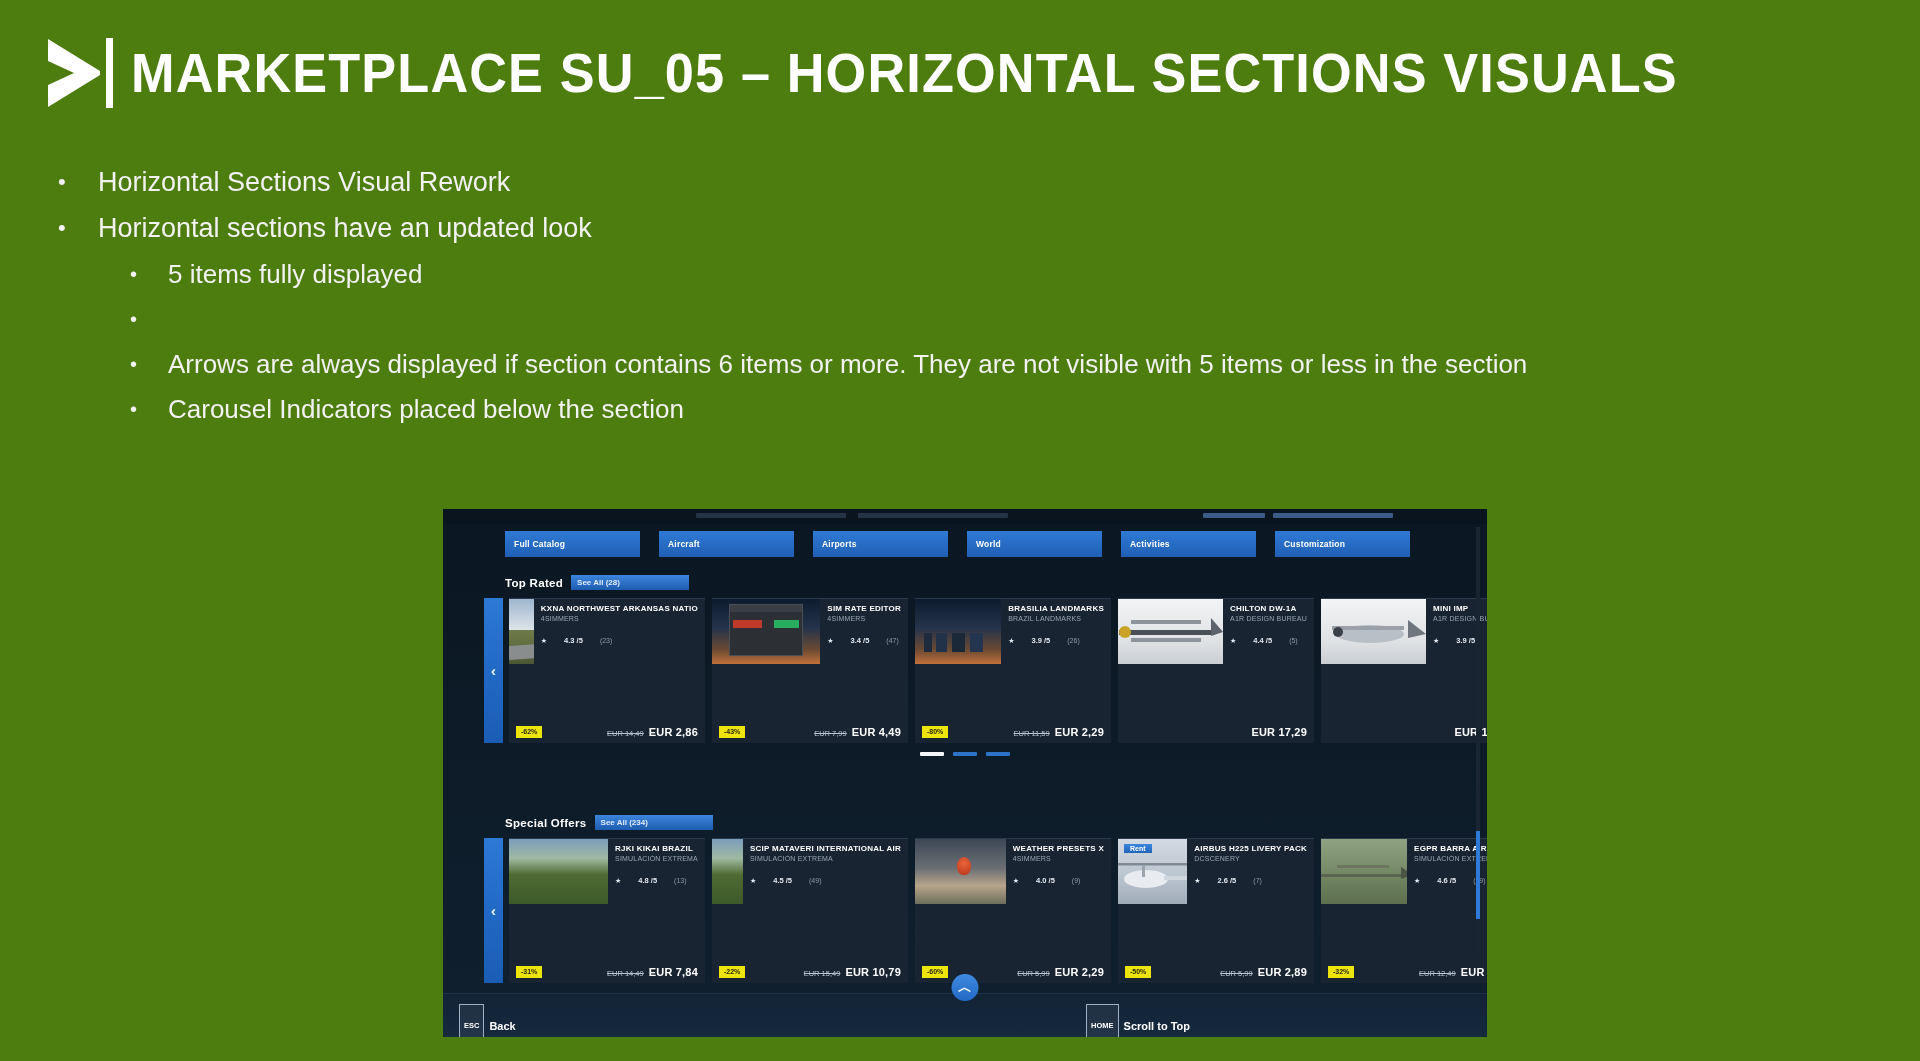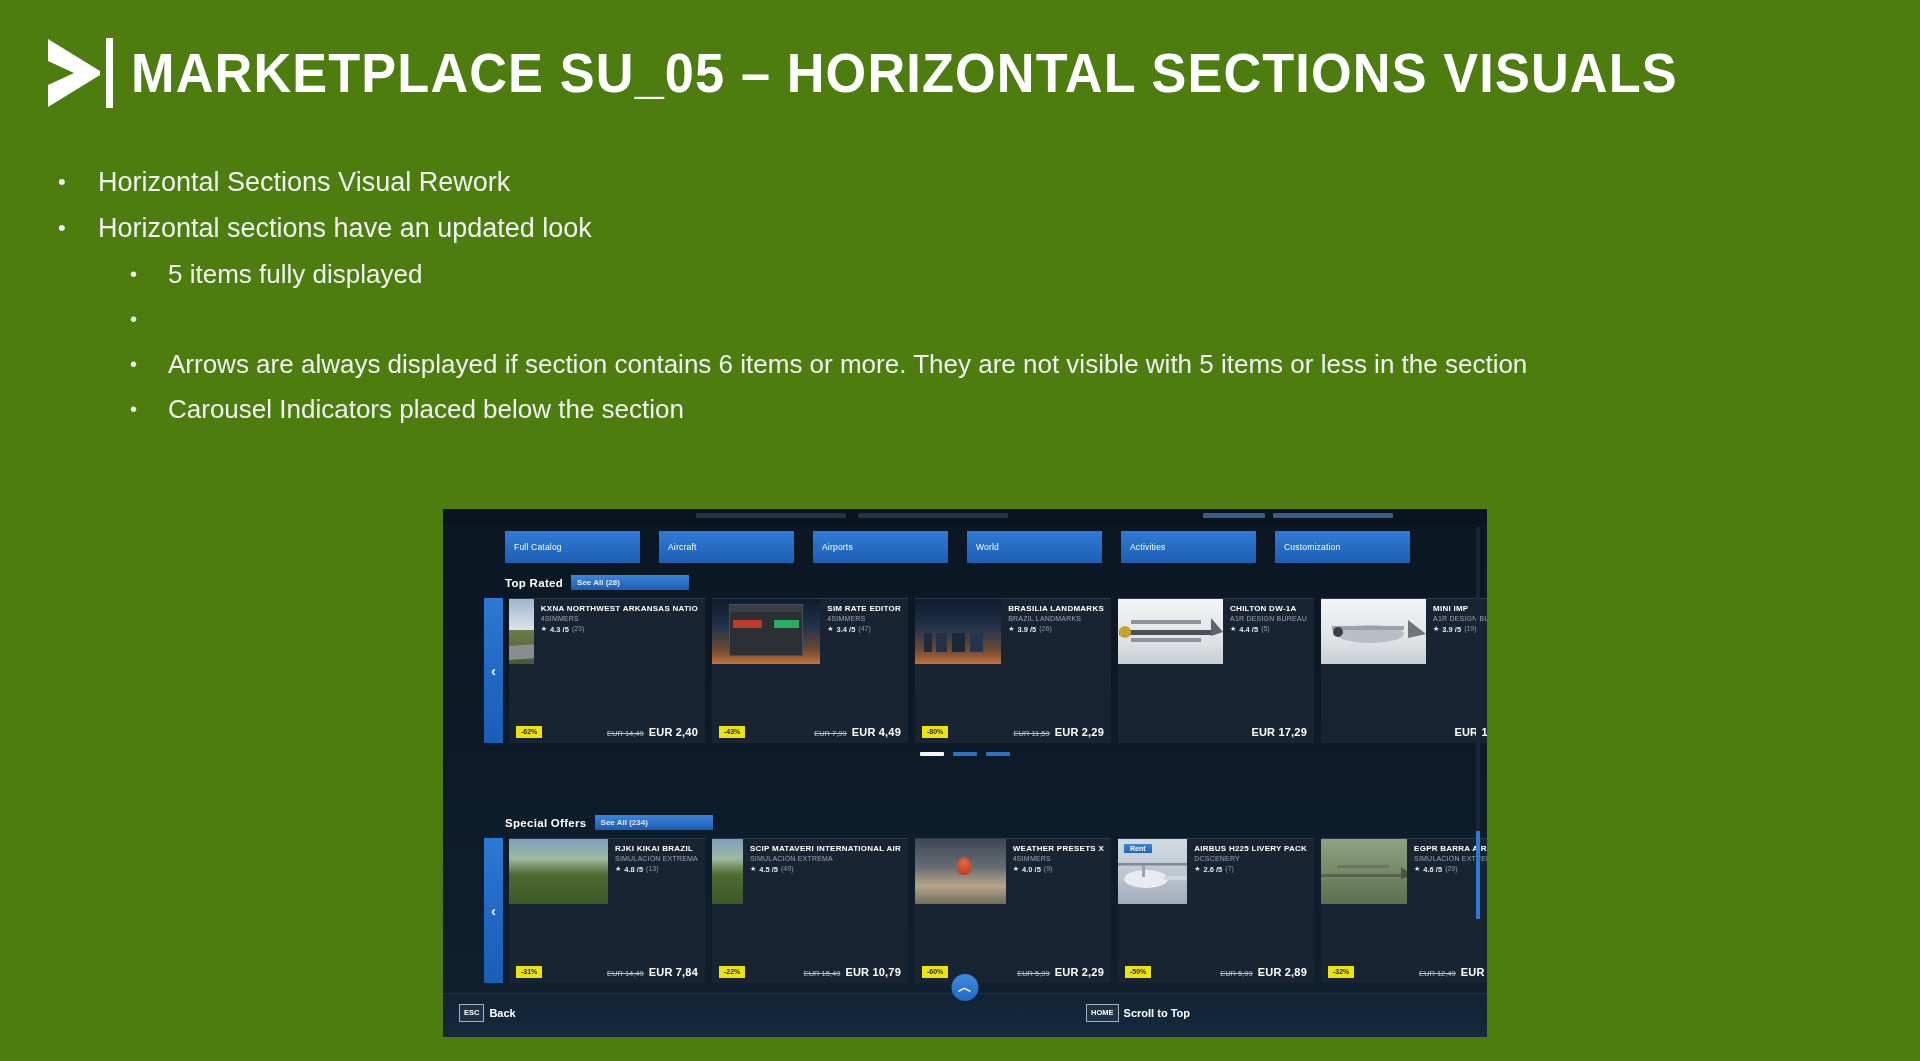--- a/index.html
+++ b/index.html
@@ -64,23 +64,23 @@
   .topstrip-pill {
     position: absolute; top: 4px; height: 5px; background: #243446; border-radius: 1px;
   }
   .topstrip-pill.a { left: 253px; width: 150px; }
   .topstrip-pill.b { left: 415px; width: 150px; }
   .topstrip-pill.c { left: 760px; width: 62px; background:#3b5c86; }
   .topstrip-pill.d { left: 830px; width: 120px; background:#3b5c86; }
 
   .tabs { position: absolute; left: 62px; top: 22px; display: flex; gap: 19px; }
   .tab {
-    width: 135px; height: 32px;
+    width: 135px; height: 26px;
     background: linear-gradient(180deg,#2f7ad6 0%, #1f5fb4 100%);
-    color: #fff; font-size: 8.5px; font-weight: normal;
+    color: #fff; font-size: 8.5px; font-weight: bold;
     display: flex; align-items: center; padding-left: 9px;
     letter-spacing: .2px;
   }
 
   .section { position: absolute; left: 0; width: 100%; }
   .section-hdr { display: flex; align-items: center; gap: 8px; margin-left: 62px; }
   .section-title { color: #fff; font-size: 11.5px; font-weight: bold; letter-spacing: .3px; }
   .see-all {
     background: linear-gradient(180deg,#3c86dd 0%, #1d5cb0 100%);
     color: #dfeaf8; font-size: 8px; font-weight: bold;
@@ -104,21 +104,21 @@
     display: flex; flex-direction: row;
     position: relative; overflow: hidden;
     border-top: 1px solid #2b3b4d;
   }
   .card-img { width: 100%; height: 65px; position: relative; overflow: hidden; }
   .card-body { flex: 1; padding: 5px 7px 0 7px; position: relative; }
   .card-name { color: #fff; font-size: 8px; font-weight: bold; letter-spacing: .25px;
     white-space: nowrap; overflow: hidden; }
   .card-dev { color: #9aa7b5; font-size: 7px; letter-spacing: .2px; margin-top: 2px;
     white-space: nowrap; overflow: hidden; }
-  .card-rating { display: flex; gap: 3px; margin-top: 3px; }
+  .card-rating { display: flex; align-items: center; gap: 17px; margin-top: 14px; }
   .star { color: #e8eef5; font-size: 7px; }
   .rate-val { color: #e4eaf1; font-size: 7.5px; font-weight: bold; }
   .rate-cnt { color: #8e9bab; font-size: 7px; }
 
   .card-foot {
     position: absolute; left: 0; bottom: 5px; width: 100%;
     display: flex; align-items: flex-end; justify-content: space-between;
     padding: 0 7px;
   }
   .discount {
@@ -150,21 +150,21 @@
   .shot-footer {
     position: absolute; left: 0; bottom: 0; width: 100%; height: 44px;
     background: linear-gradient(180deg,#122335 0%, #16293d 100%);
     border-top: 1px solid #1c3147;
   }
   .hint { position: absolute; top: 10px; display: flex; align-items: center; gap: 5px; }
   .hint.left { left: 16px; }
   .hint.right { right: 297px; }
   .key {
     border: 1px solid #9fb2c6; color: #fff; font-size: 7.5px; font-weight: bold;
-    padding: 3px 4px; line-height: 10px; background: rgba(255,255,255,.06);
+    padding: 16px 4px; line-height: 10px; background: rgba(255,255,255,.06);
   }
   .hint-label { color: #fff; font-size: 11px; font-weight: bold; }
 
   .vscroll {
     position: absolute; right: 7px; top: 18px; width: 4px; height: 430px;
     background: #1a2532;
   }
   .vscroll-thumb {
     position: absolute; left: 0; bottom: 38px; width: 4px; height: 88px;
     background: #2f7ad6;
@@ -289,21 +289,21 @@
               <div class="card-rating">
                 <span class="star">★</span>
                 <span class="rate-val">4.3 /5</span>
                 <span class="rate-cnt">(23)</span>
               </div>
             </div>
             <div class="card-foot">
               <span class="discount">-62%</span>
               <span class="price-wrap">
                 <span class="old-price">EUR 14,49</span>
-                <span class="price">EUR 2,40</span>
+                <span class="price">EUR 2,86</span>
               </span>
             </div>
           </div>
 
           <div class="card">
             <div class="card-img">
               <div class="art">
                   <div class="dusk"></div>
                 <div class="panelui">
                     <div class="hdr"></div>

